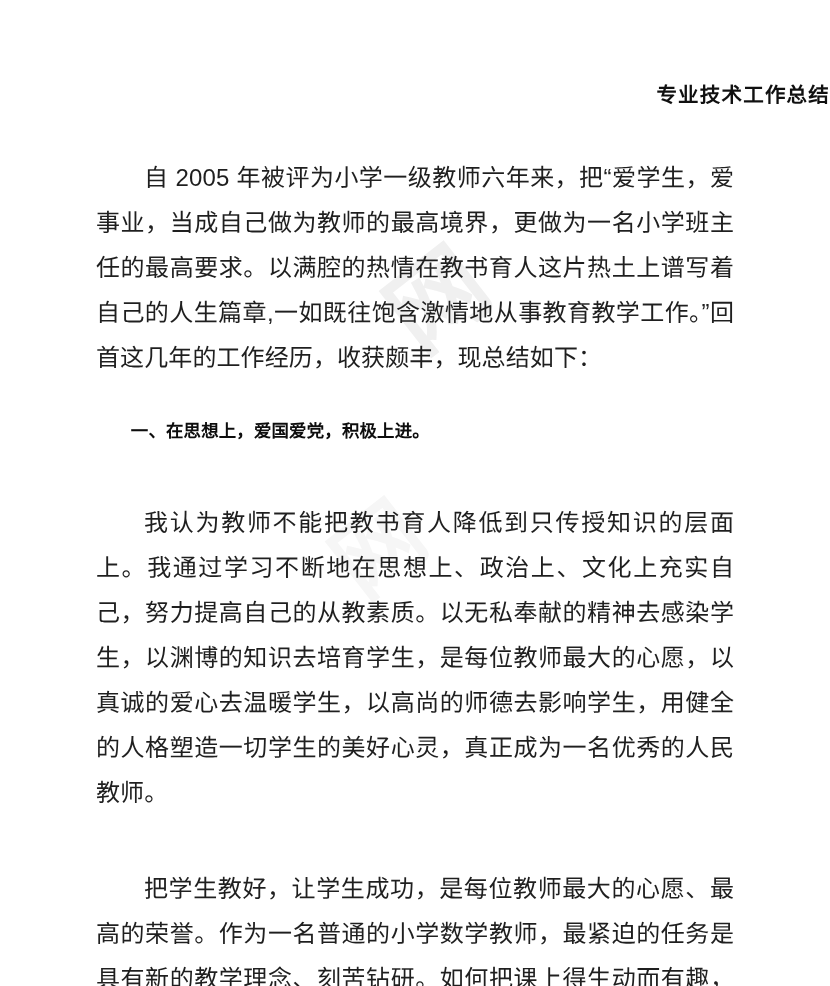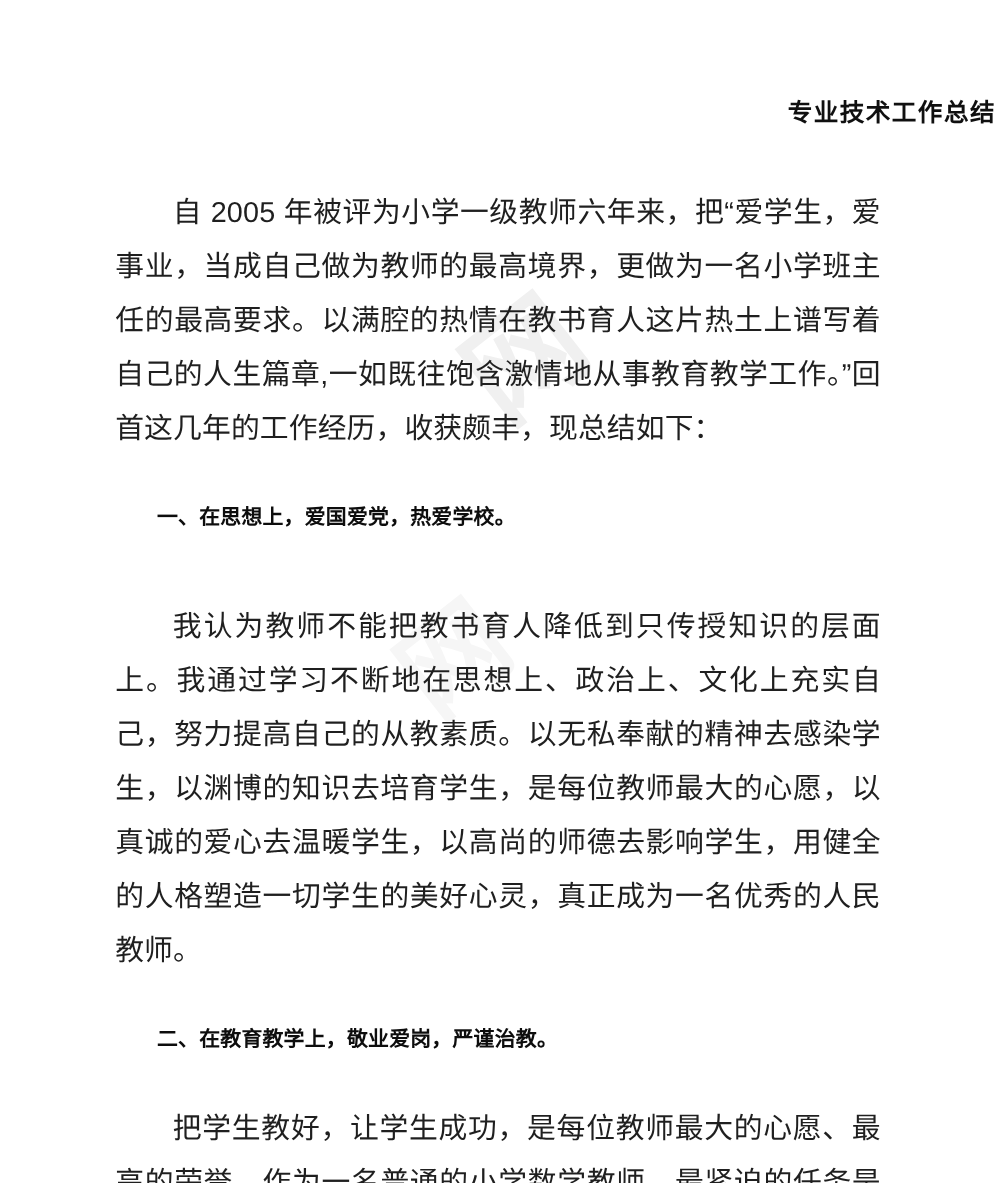--- a/index.html
+++ b/index.html
@@ -129,32 +129,31 @@
   <div id="content">
 
     <h1 class="doc-title">专业技术工作总结</h1>
 
     <div class="body-block" style="top:155px;">
 
       <p class="para">自 2005 年被评为小学一级教师六年来，把“爱学生，爱事业，当成自己做为教师的最高境界，更做为一名小学班主任的最高要求。以满腔的热情在教书育人这片热土上谱写着自己的人生篇章,一如既往饱含激情地从事教育教学工作。”回首这几年的工作经历，收获颇丰，现总结如下：</p>
 
       <div class="spacer-sm"></div>
 
-      <h2 class="section-heading">一、在思想上，爱国爱党，热爱学校。</h2>
+      <h2 class="section-heading">一、在思想上，爱国爱党，积极上进。</h2>
 
       <div class="spacer-sm"></div>
 
 
       <div class="spacer-sm"></div>
 
       <p class="para">我认为教师不能把教书育人降低到只传授知识的层面上。我通过学习不断地在思想上、政治上、文化上充实自己，努力提高自己的从教素质。以无私奉献的精神去感染学生，以渊博的知识去培育学生，是每位教师最大的心愿，以真诚的爱心去温暖学生，以高尚的师德去影响学生，用健全的人格塑造一切学生的美好心灵，真正成为一名优秀的人民教师。</p>
 
       <div class="spacer-sm"></div>
 
-      <h2 class="section-heading">二、在教育教学上，敬业爱岗，严谨治教。</h2>
 
       <div class="spacer-sm"></div>
 
       <p class="para">把学生教好，让学生成功，是每位教师最大的心愿、最高的荣誉。作为一名普通的小学数学教师，最紧迫的任务是具有新的教学理念、刻苦钻研。如何把课上得生动而有趣，才能够抓住学生的兴趣，从而显现出独特的上课风格。教学质量是学校的生命线，特别是</p>
 
     </div>
 
   </div>
 </div>
 

